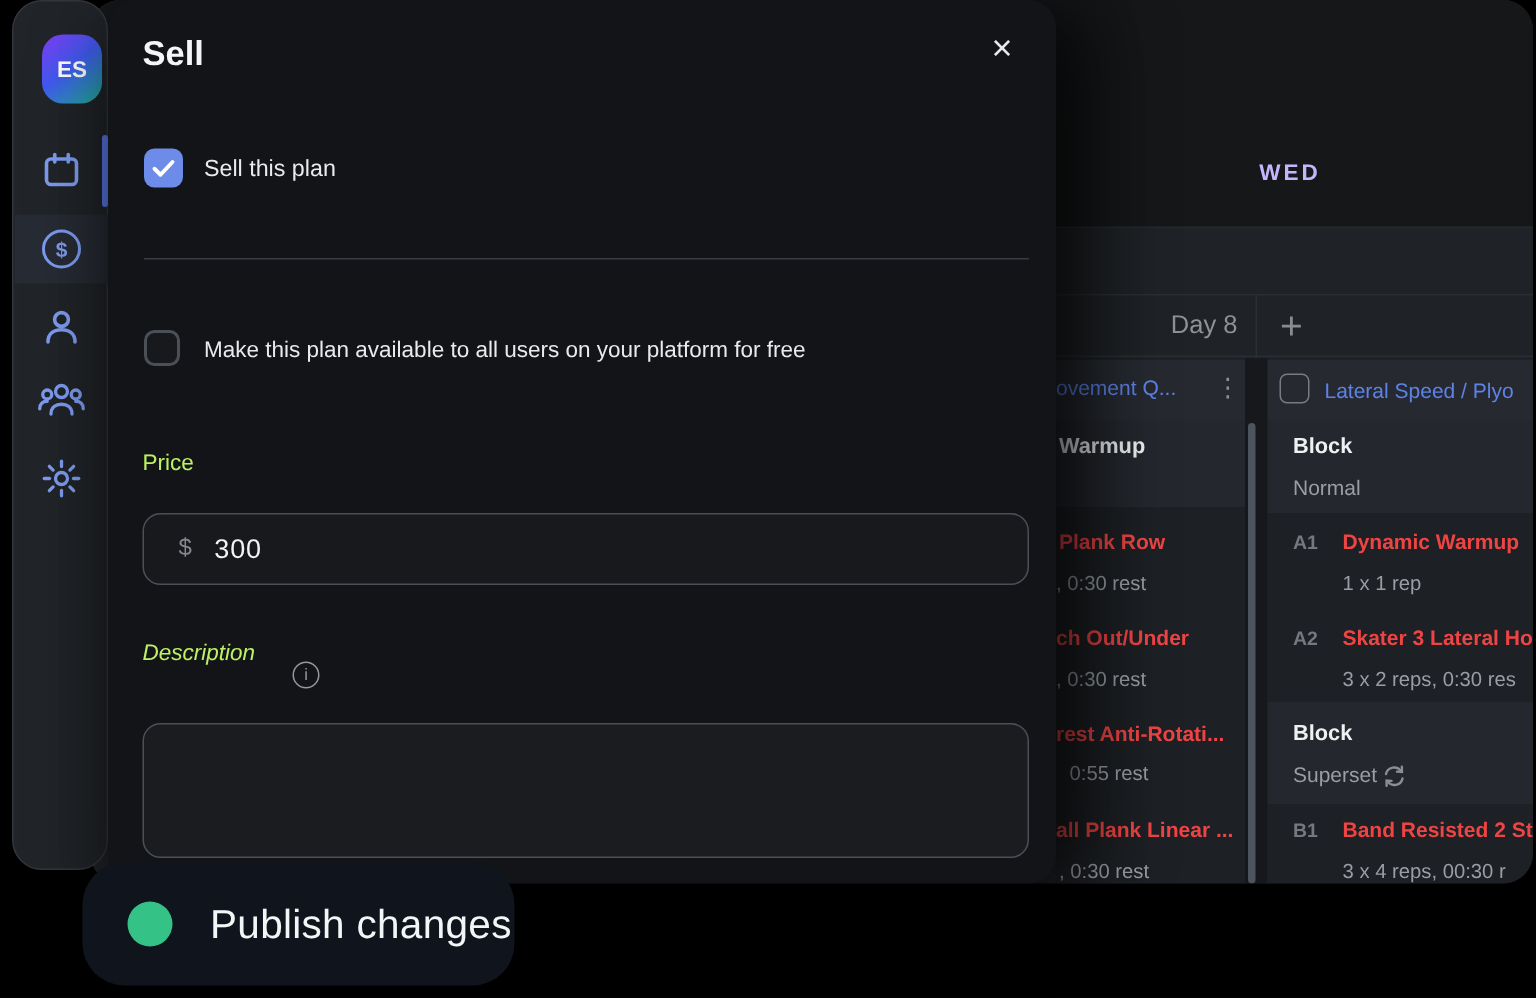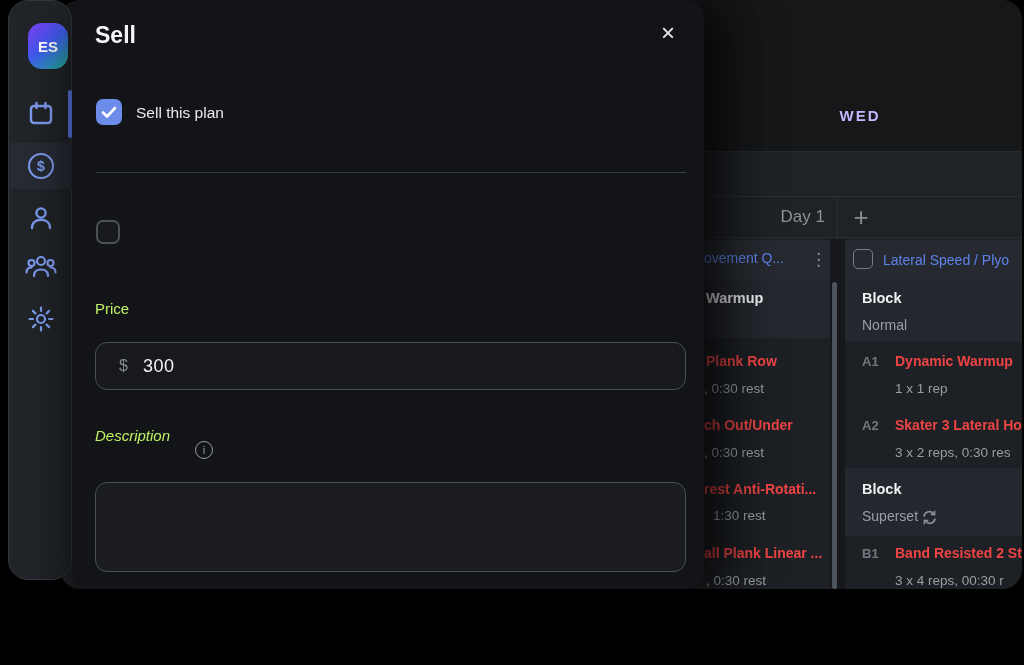--- a/index.html
+++ b/index.html
@@ -100,21 +100,21 @@
 </head>
 <body>
 
 <div class="stage">
 
   <div class="app-panel">
     <div class="band-top"></div>
     <div class="weekday">WED</div>
 
     <div class="day-row">
-      <div class="day-label">Day 1</div>
+      <div class="day-label">Day 8</div>
       <div class="day-vline"></div>
       <div class="add-day">+</div>
     </div>
 
     <div class="col-gap"></div>
 
     <div class="card card-left">
       <div class="card-head"></div>
       <div class="blk-strip" style="top:40px;height:58px;"></div>
       <div class="card-title" style="position:absolute;left:0;top:10px;">ovement Q...</div>
@@ -122,21 +122,21 @@
 
       <div class="t-block" style="left:2px;top:50px;">Warmup</div>
 
       <div class="t-name" style="left:2px;top:113px;">Plank Row</div>
       <div class="t-detail" style="left:0;  top:141px;">,  0:30 rest</div>
 
       <div class="t-name" style="left:0;  top:177px;">ch Out/Under</div>
       <div class="t-detail" style="left:0;  top:205px;">,  0:30 rest</div>
 
       <div class="t-name" style="left:0;  top:241px;">rest Anti-Rotati...</div>
-      <div class="t-detail" style="left:9px;top:268px;">1:30 rest</div>
+      <div class="t-detail" style="left:9px;top:268px;">0:55 rest</div>
 
       <div class="t-name" style="left:0;  top:305px;">all Plank Linear ...</div>
       <div class="t-detail" style="left:2px;top:333px;">,  0:30 rest</div>
     </div>
 
     <div class="v-scrollbar"></div>
 
     <div class="card card-right">
       <div class="card-head"></div>
       <div class="blk-strip" style="top:40px;height:62px;"></div>
@@ -242,26 +242,31 @@
         <svg width="16" height="13" viewBox="0 0 16 13" fill="none" stroke="#ffffff" stroke-width="2.6" stroke-linecap="round" stroke-linejoin="round">
           <path d="M2 6.5 L6 10.5 L14 2"></path>
         </svg>
       </span>
     </div>
     <div class="chk-label lbl-sell">Sell this plan</div>
 
     <div class="divider"></div>
 
     <div class="chk chk-off"></div>
+    <div class="chk-label lbl-free">Make this plan available to all users on your platform for free</div>
 
     <div class="field-label lbl-price">Price</div>
     <div class="price-box">
       <span class="currency">$</span>
       <input class="price-input" type="text" value="300" style="">
     </div>
 
     <div class="field-label lbl-desc">Description</div>
     <i class="info-icon">i</i>
     <textarea class="desc-box" style=""></textarea>
   </div>
 
+  <div class="publish">
+    <div class="pub-dot"></div>
+    <div class="pub-label">Publish changes</div>
+  </div>
 
 </div>
 
 </body></html>

